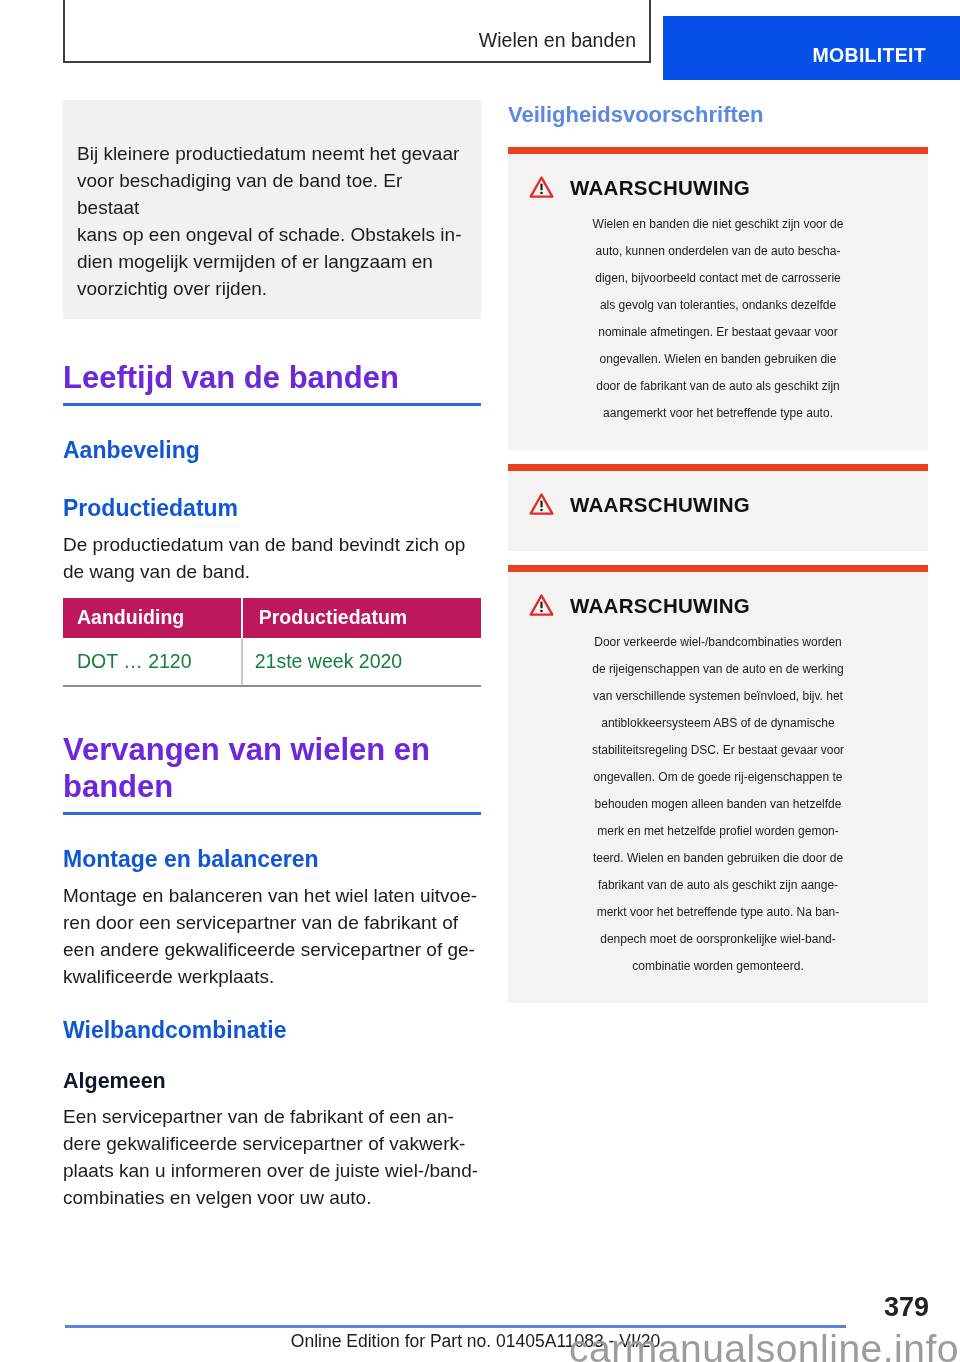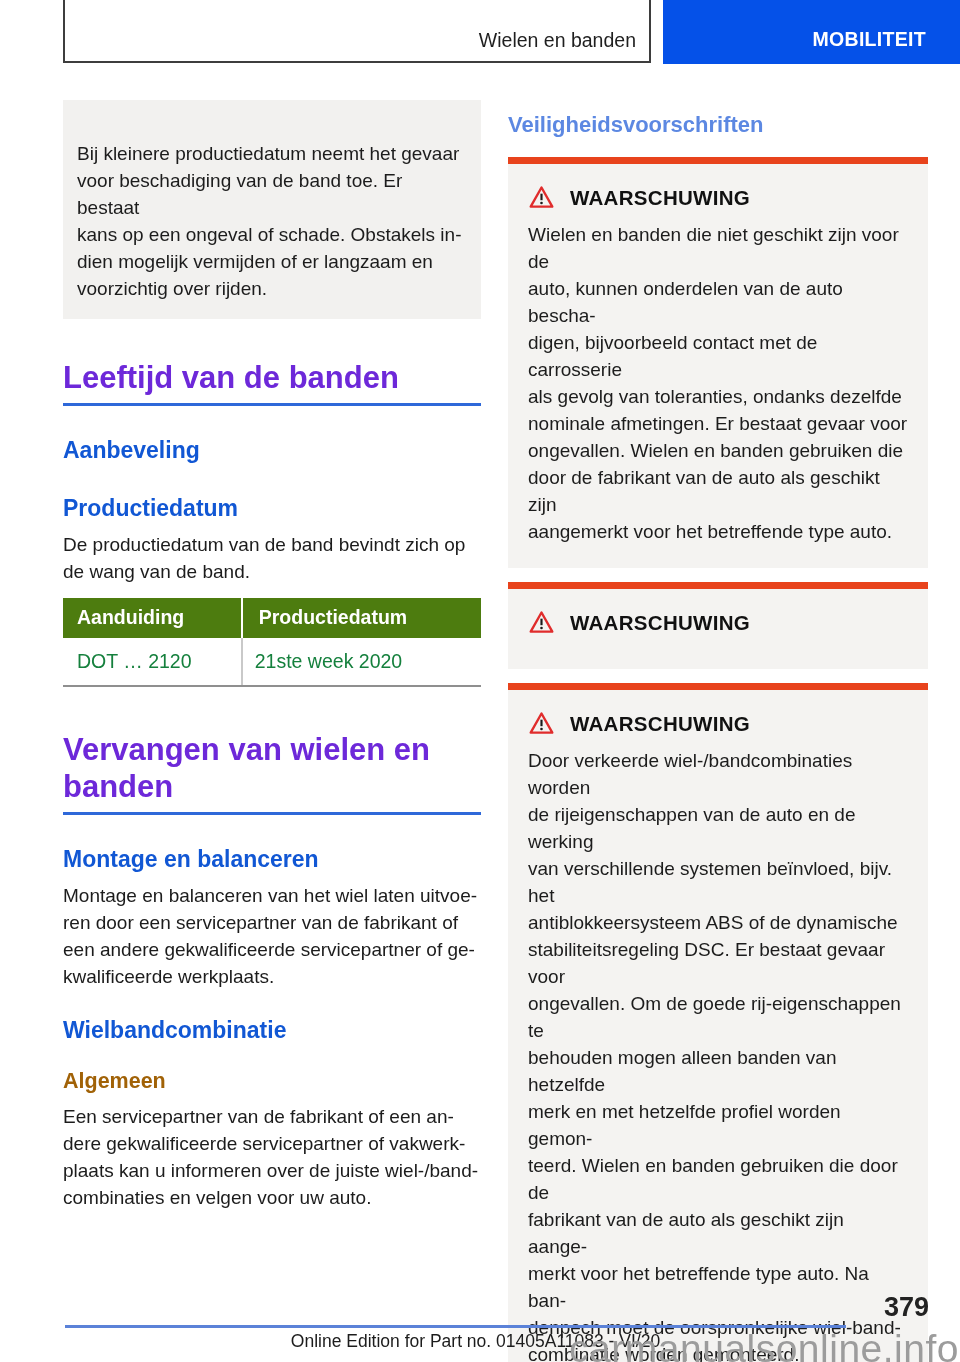--- a/index.html
+++ b/index.html
@@ -11,62 +11,62 @@
   }
 
   
   .header-box {
     position:absolute; left:63px; top:-2px; width:588px; height:65px;
     border:2px solid #3d3d3d; box-sizing:border-box;
     display:flex; align-items:flex-end; justify-content:flex-end;
     padding:0 13px 9px 0; font-size:19.5px; color:#1f1f1f; background:#fff;
   }
   .header-tab {
-    position:absolute; left:663px; top:0; width:297px; height:64px;
+    position:absolute; left:663px; top:16px; width:297px; height:64px;
     background:#0551e8; color:#ffffff; font-weight:bold; font-size:19.5px;
     display:flex; align-items:center; justify-content:flex-end;
     box-sizing:border-box; padding:14px 34px 0 0; letter-spacing:0.3px;
   }
 
   
   .col-left  { position:absolute; left:63px;  top:100px; width:418px; }
   .col-right { position:absolute; left:508px; top:100px; width:420px; }
 
   .info-box {
     background:#f2f1ef; padding:13px 14px 17px 14px;
     font-size:19px; line-height:27px; white-space:pre-line;
   }
 
   .h2 {
     color:#6d28d9; font-size:31px; line-height:37px; font-weight:bold;
     margin:40px 0 0 0; padding-bottom:7px; border-bottom:3px solid #2e68d9;
     white-space:pre-line;
   }
   .h3 { color:#1157d4; font-size:23px; line-height:28px; font-weight:bold; margin:30px 0 0 0; }
-  .h4 { color:#a16207; font-size:21.5px; line-height:26px; font-weight:bold; margin:24px 0 0 0; }
+  .h4 { color:#0f172a; font-size:21.5px; line-height:26px; font-weight:bold; margin:24px 0 0 0; }
   .body-p { font-size:19px; line-height:27px; margin:9px 0 0 0; white-space:pre-line; }
 
   
   .spec-table { margin-top:13px; width:100%; }
-  .spec-head { display:flex; background:#4d7c0f; color:#ffffff; font-weight:bold; font-size:19.5px; }
+  .spec-head { display:flex; background:#be185d; color:#ffffff; font-weight:bold; font-size:19.5px; }
   .spec-head .c1 { width:43%; padding:8px 0 9px 14px; box-sizing:border-box; border-right:2px solid #ffffff; }
   .spec-head .c2 { flex:1; padding:8px 0 9px 16px; }
   .spec-row { display:flex; font-size:19.5px; color:#15803d; border-bottom:2px solid #8f8f8f; }
   .spec-row .c1 { width:43%; padding:12px 0 12px 14px; box-sizing:border-box; border-right:2px solid #c9c9c9; }
   .spec-row .c2 { flex:1; padding:12px 0 12px 12px; }
 
   
-  .right-title { color:#5c88e2; font-size:22px; font-weight:bold; margin:12px 0 19px 0; }
+  .right-title { color:#5c88e2; font-size:22px; font-weight:bold; margin:2px 0 19px 0; }
   .warning-box { margin-bottom:14px; }
   .warning-bar { height:7px; background:#e8431c; }
-  .warning-body { background:#f4f3f1; padding:20px 20px 23px 20px; }
+  .warning-body { background:#f4f3f1; padding:20px 20px 23px 20px;text-align:center; }
   .warning-title-row { display:flex; align-items:center; gap:15px; margin-bottom:10px; }
   .warning-icon { display:flex; align-items:center; }
   .warning-title { font-size:20.5px; font-weight:bold; letter-spacing:0.3px; color:#111; }
-  .warning-text { font-size:19px; line-height:27px; margin:0; white-space:pre-line; }
+  .warning-text { font-size:12px; line-height:27px; margin:0; white-space:pre-line; }
 
   
   .page-number { position:absolute; right:31px; top:1292px; font-size:27px; font-weight:bold; color:#222; }
   .footer-line { position:absolute; left:65px; top:1325px; width:781px; height:3px; background:#5b82d8; }
   .footer-edition {
     position:absolute; left:65px; top:1331px; width:781px; box-sizing:border-box;
     padding-left:40px; text-align:center; font-size:17.5px; color:#1c1c1c;
   }
   .watermark {
     position:absolute; right:1px; top:1327px; font-size:39px; color:#9c9c9c;

